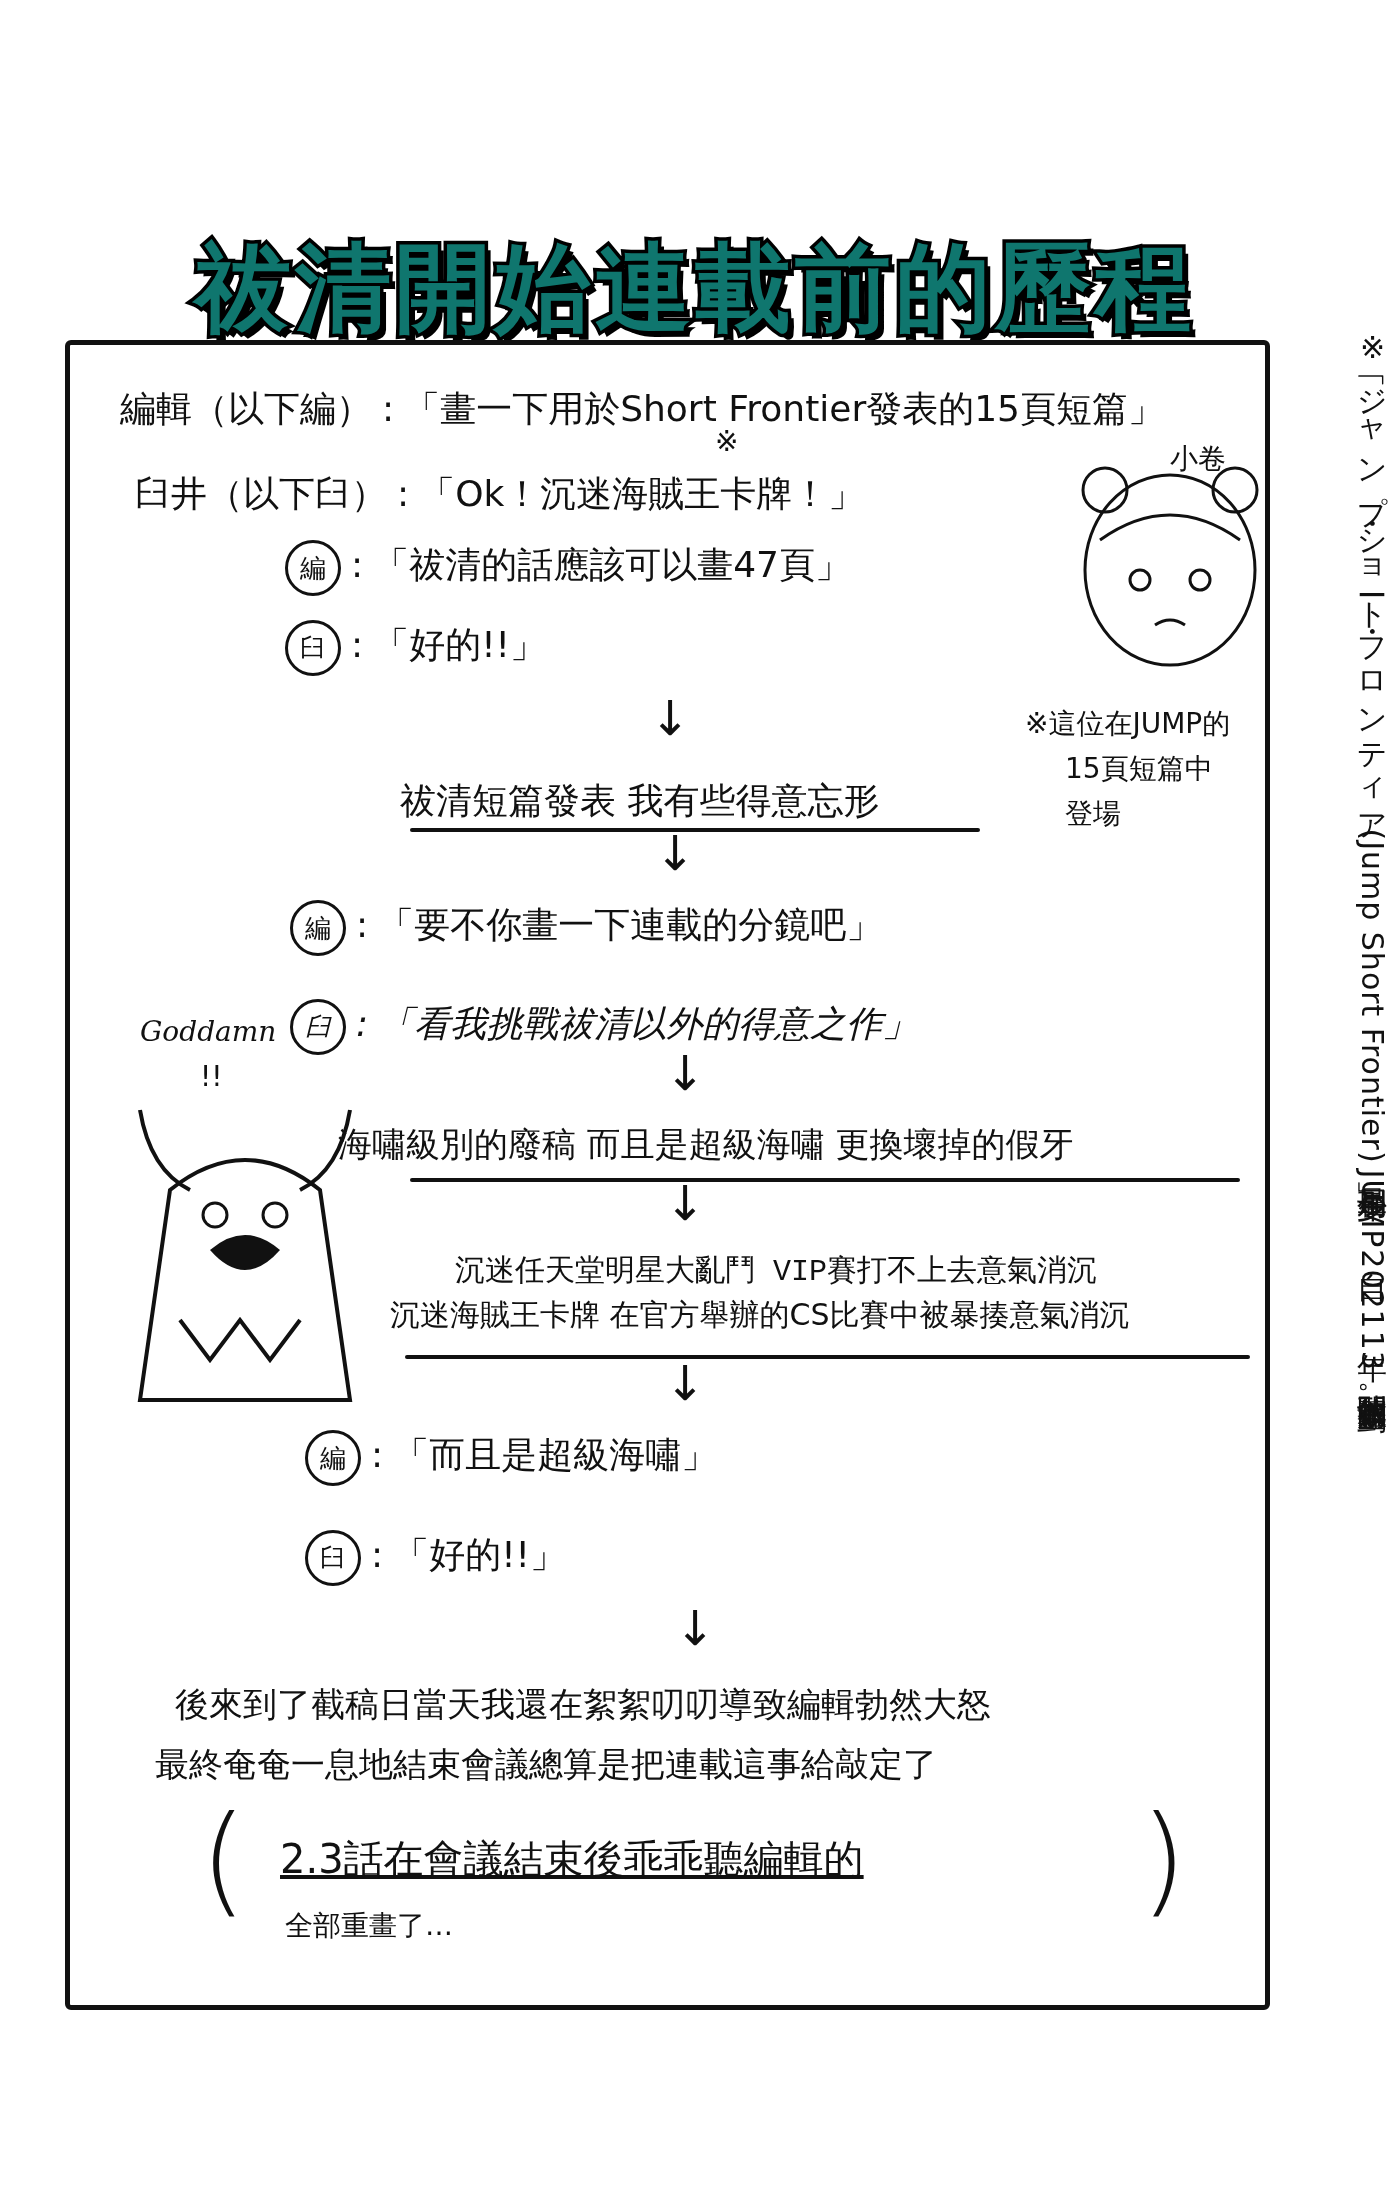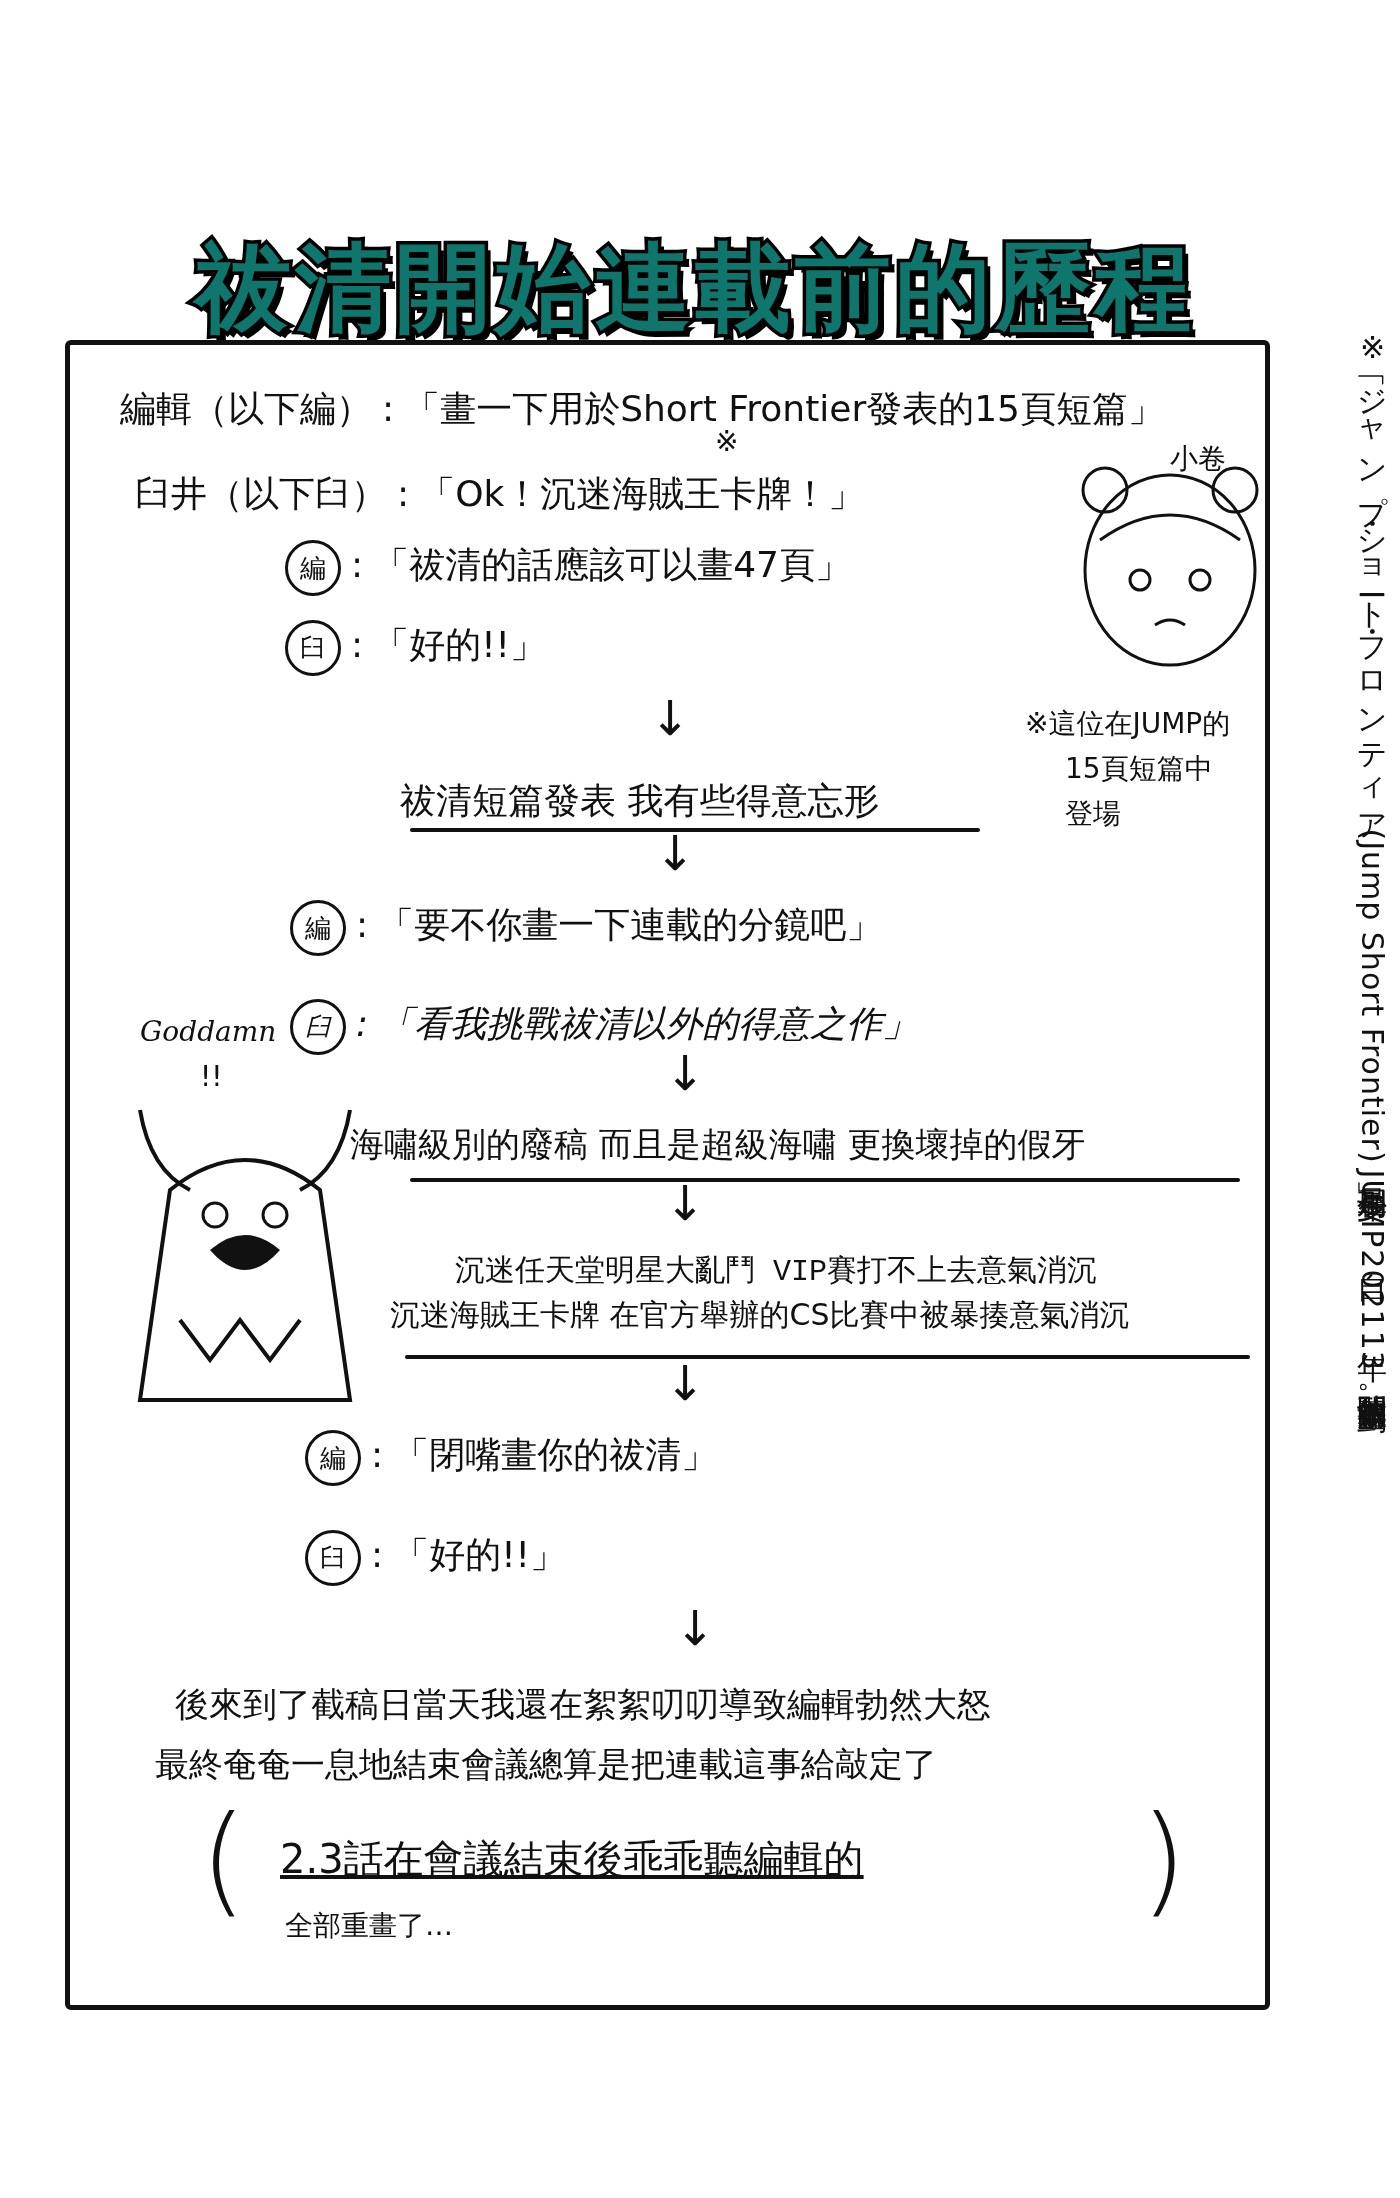--- a/index.html
+++ b/index.html
@@ -51,31 +51,31 @@
 <div class="arrow" style="left:655px; top:825px;">↓</div>
 
 <div class="row" style="left:290px; top:900px;">
   <span class="badge">編</span><span class="colon">:</span><span>「要不你畫一下連載的分鏡吧」</span>
 </div>
 <div class="row" style="left:290px; top:999px;font-style:italic;">
   <span class="badge">臼</span><span class="colon">:</span><span>「看我挑戰祓清以外的得意之作」</span>
 </div>
 
 <div class="arrow" style="left:665px; top:1045px;">↓</div>
-<div class="narr" style="left:350px; top:1110px; font-size:34px;">海嘯級別的廢稿 而且是超級海嘯 更換壞掉的假牙</div>
+<div class="narr" style="left:338px; top:1110px; font-size:34px;">海嘯級別的廢稿 而且是超級海嘯 更換壞掉的假牙</div>
 <div class="hr" style="left:410px; top:1178px; width:830px;"></div>
 <div class="arrow" style="left:665px; top:1175px;">↓</div>
 
 <div class="small" style="left:455px; top:1250px; font-size:30px;font-family:Liberation Mono, monospace;">沉迷任天堂明星大亂鬥 VIP賽打不上去意氣消沉</div>
 <div class="small" style="left:390px; top:1295px; font-size:30px;">沉迷海賊王卡牌 在官方舉辦的CS比賽中被暴揍意氣消沉</div>
 <div class="hr" style="left:405px; top:1355px; width:845px;"></div>
 <div class="arrow" style="left:665px; top:1355px;">↓</div>
 
 <div class="row" style="left:305px; top:1430px;">
-  <span class="badge">編</span><span class="colon">:</span><span>「閉嘴畫你的祓清」</span>
+  <span class="badge">編</span><span class="colon">:</span><span>「而且是超級海嘯」</span>
 </div>
 <div class="row" style="left:305px; top:1530px;">
   <span class="badge">臼</span><span class="colon">:</span><span>「好的!!」</span>
 </div>
 
 <div class="arrow" style="left:675px; top:1600px;">↓</div>
 
 <div class="narr" style="left:175px; top:1670px; font-size:34px;">後來到了截稿日當天我還在絮絮叨叨導致編輯勃然大怒</div>
 <div class="narr" style="left:155px; top:1730px; font-size:34px;">最終奄奄一息地結束會議總算是把連載這事給敲定了</div>
 

